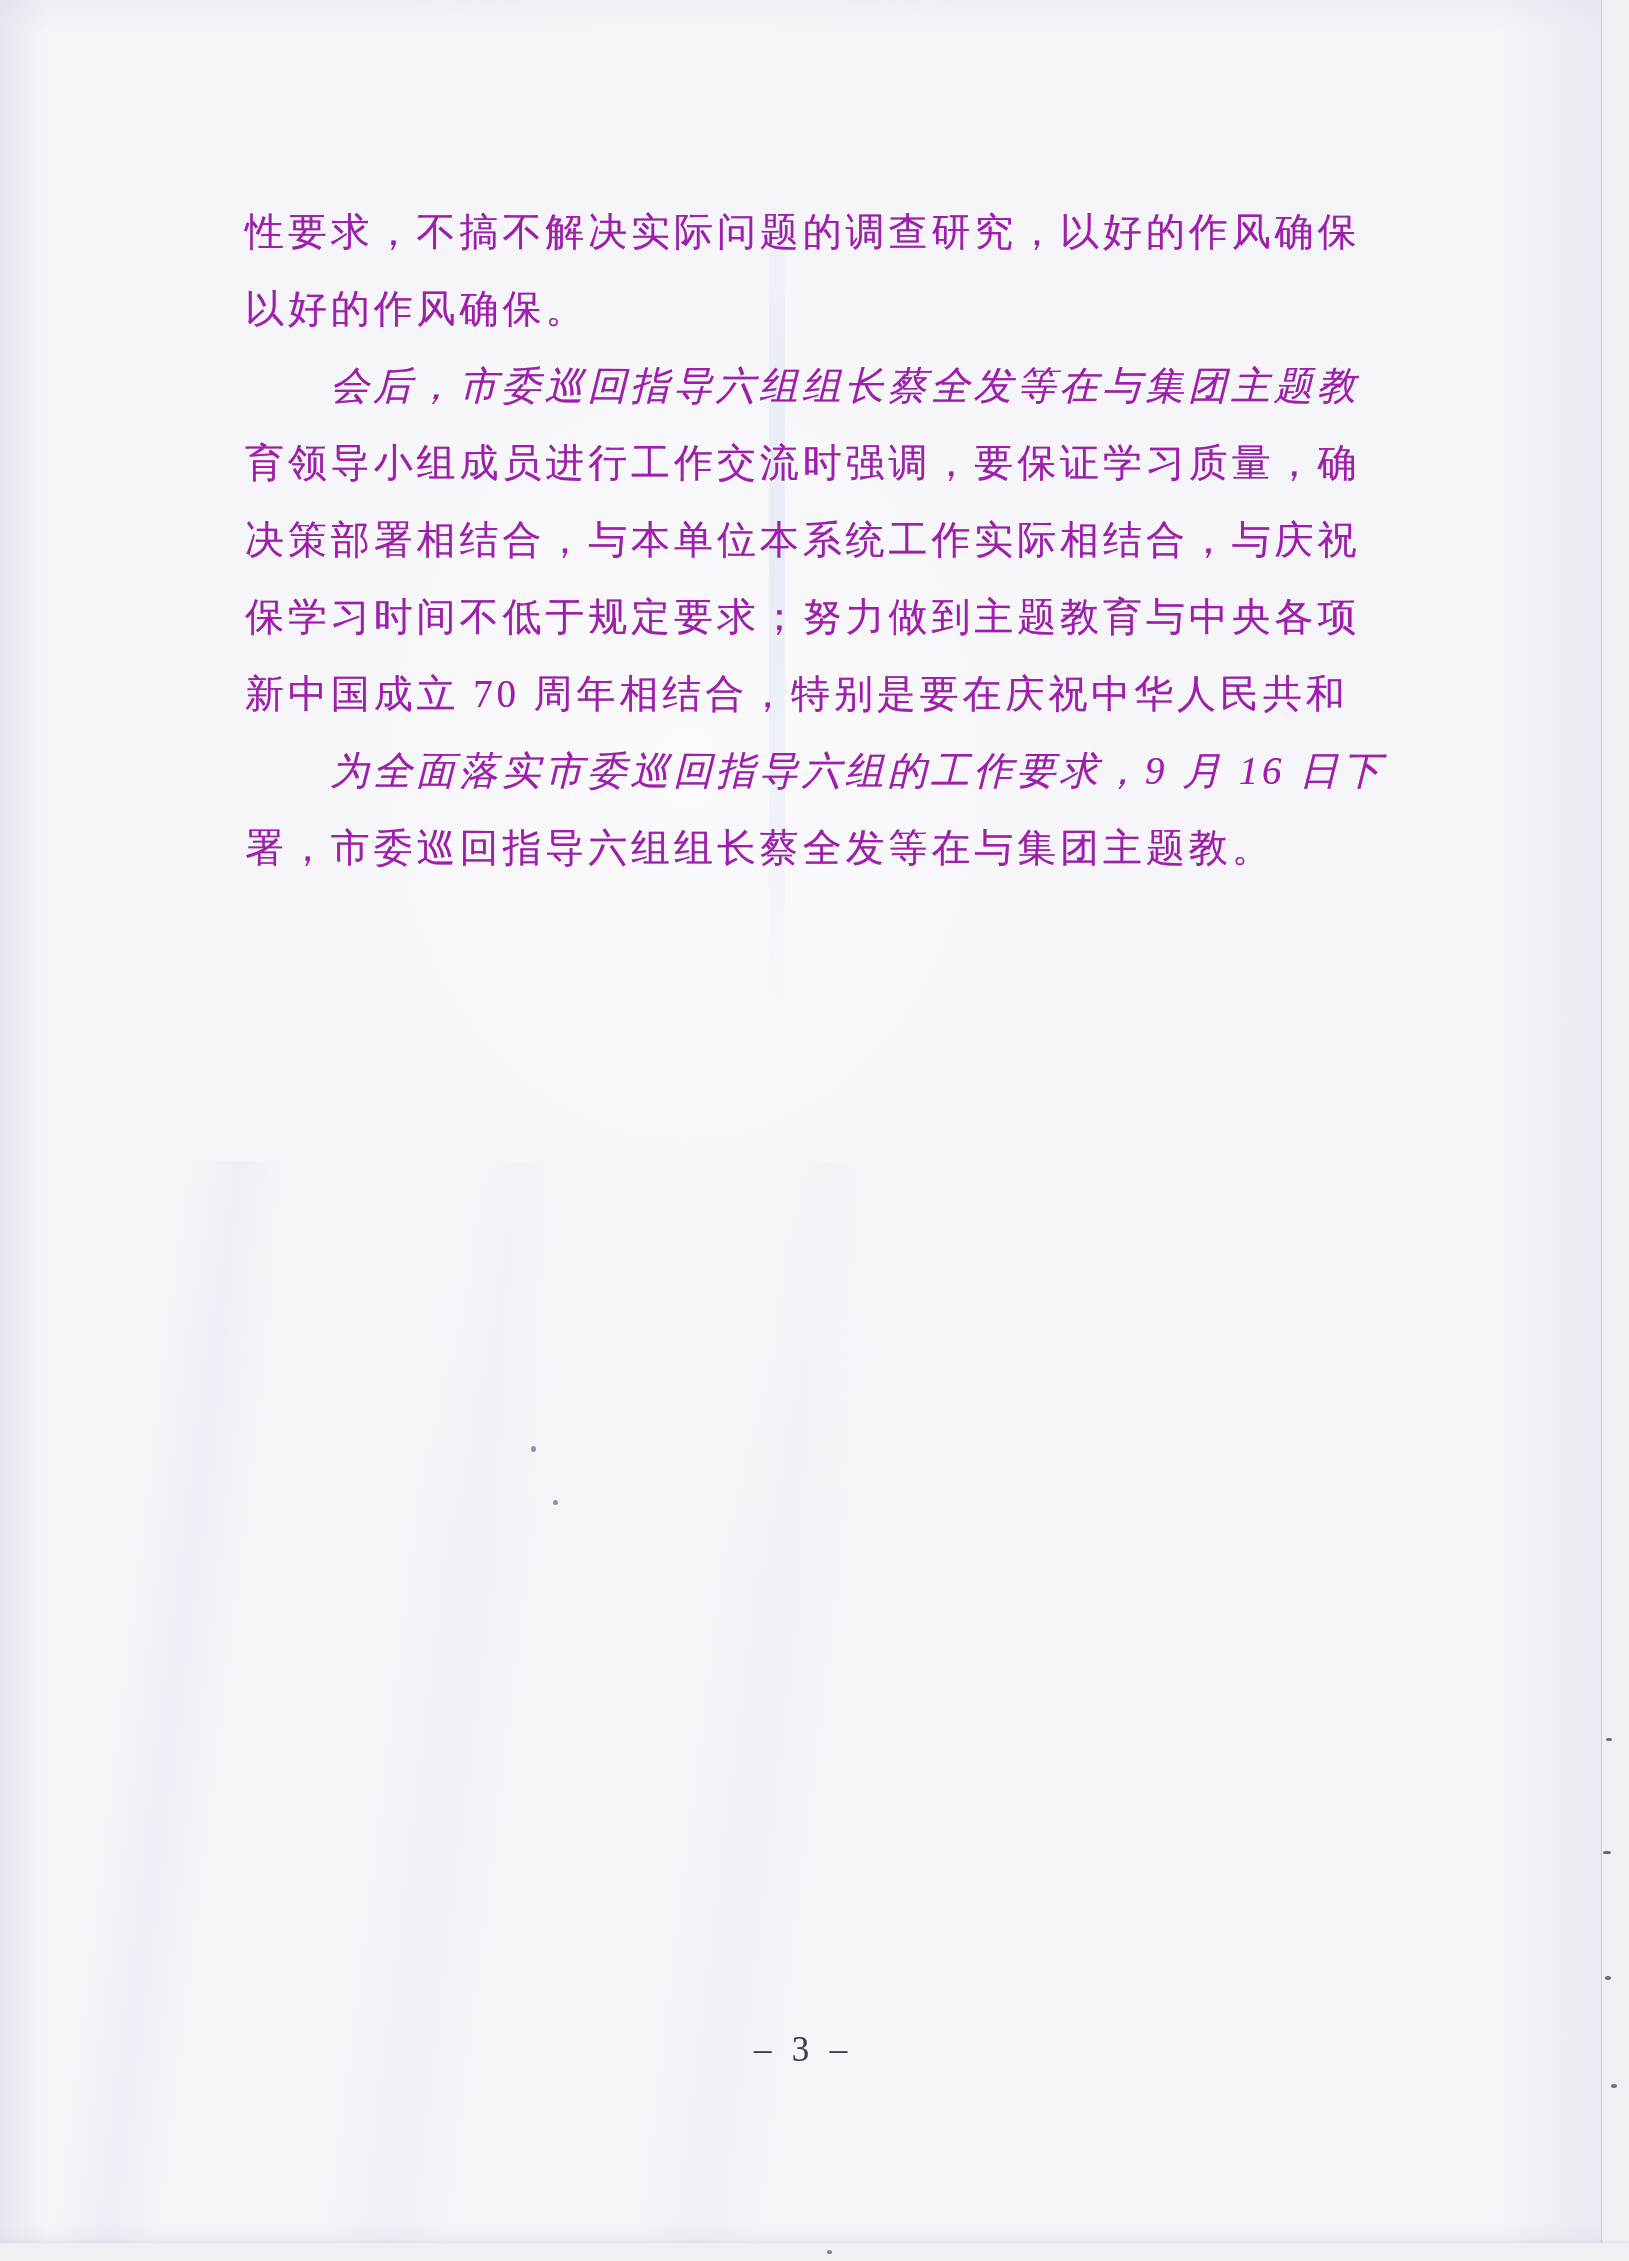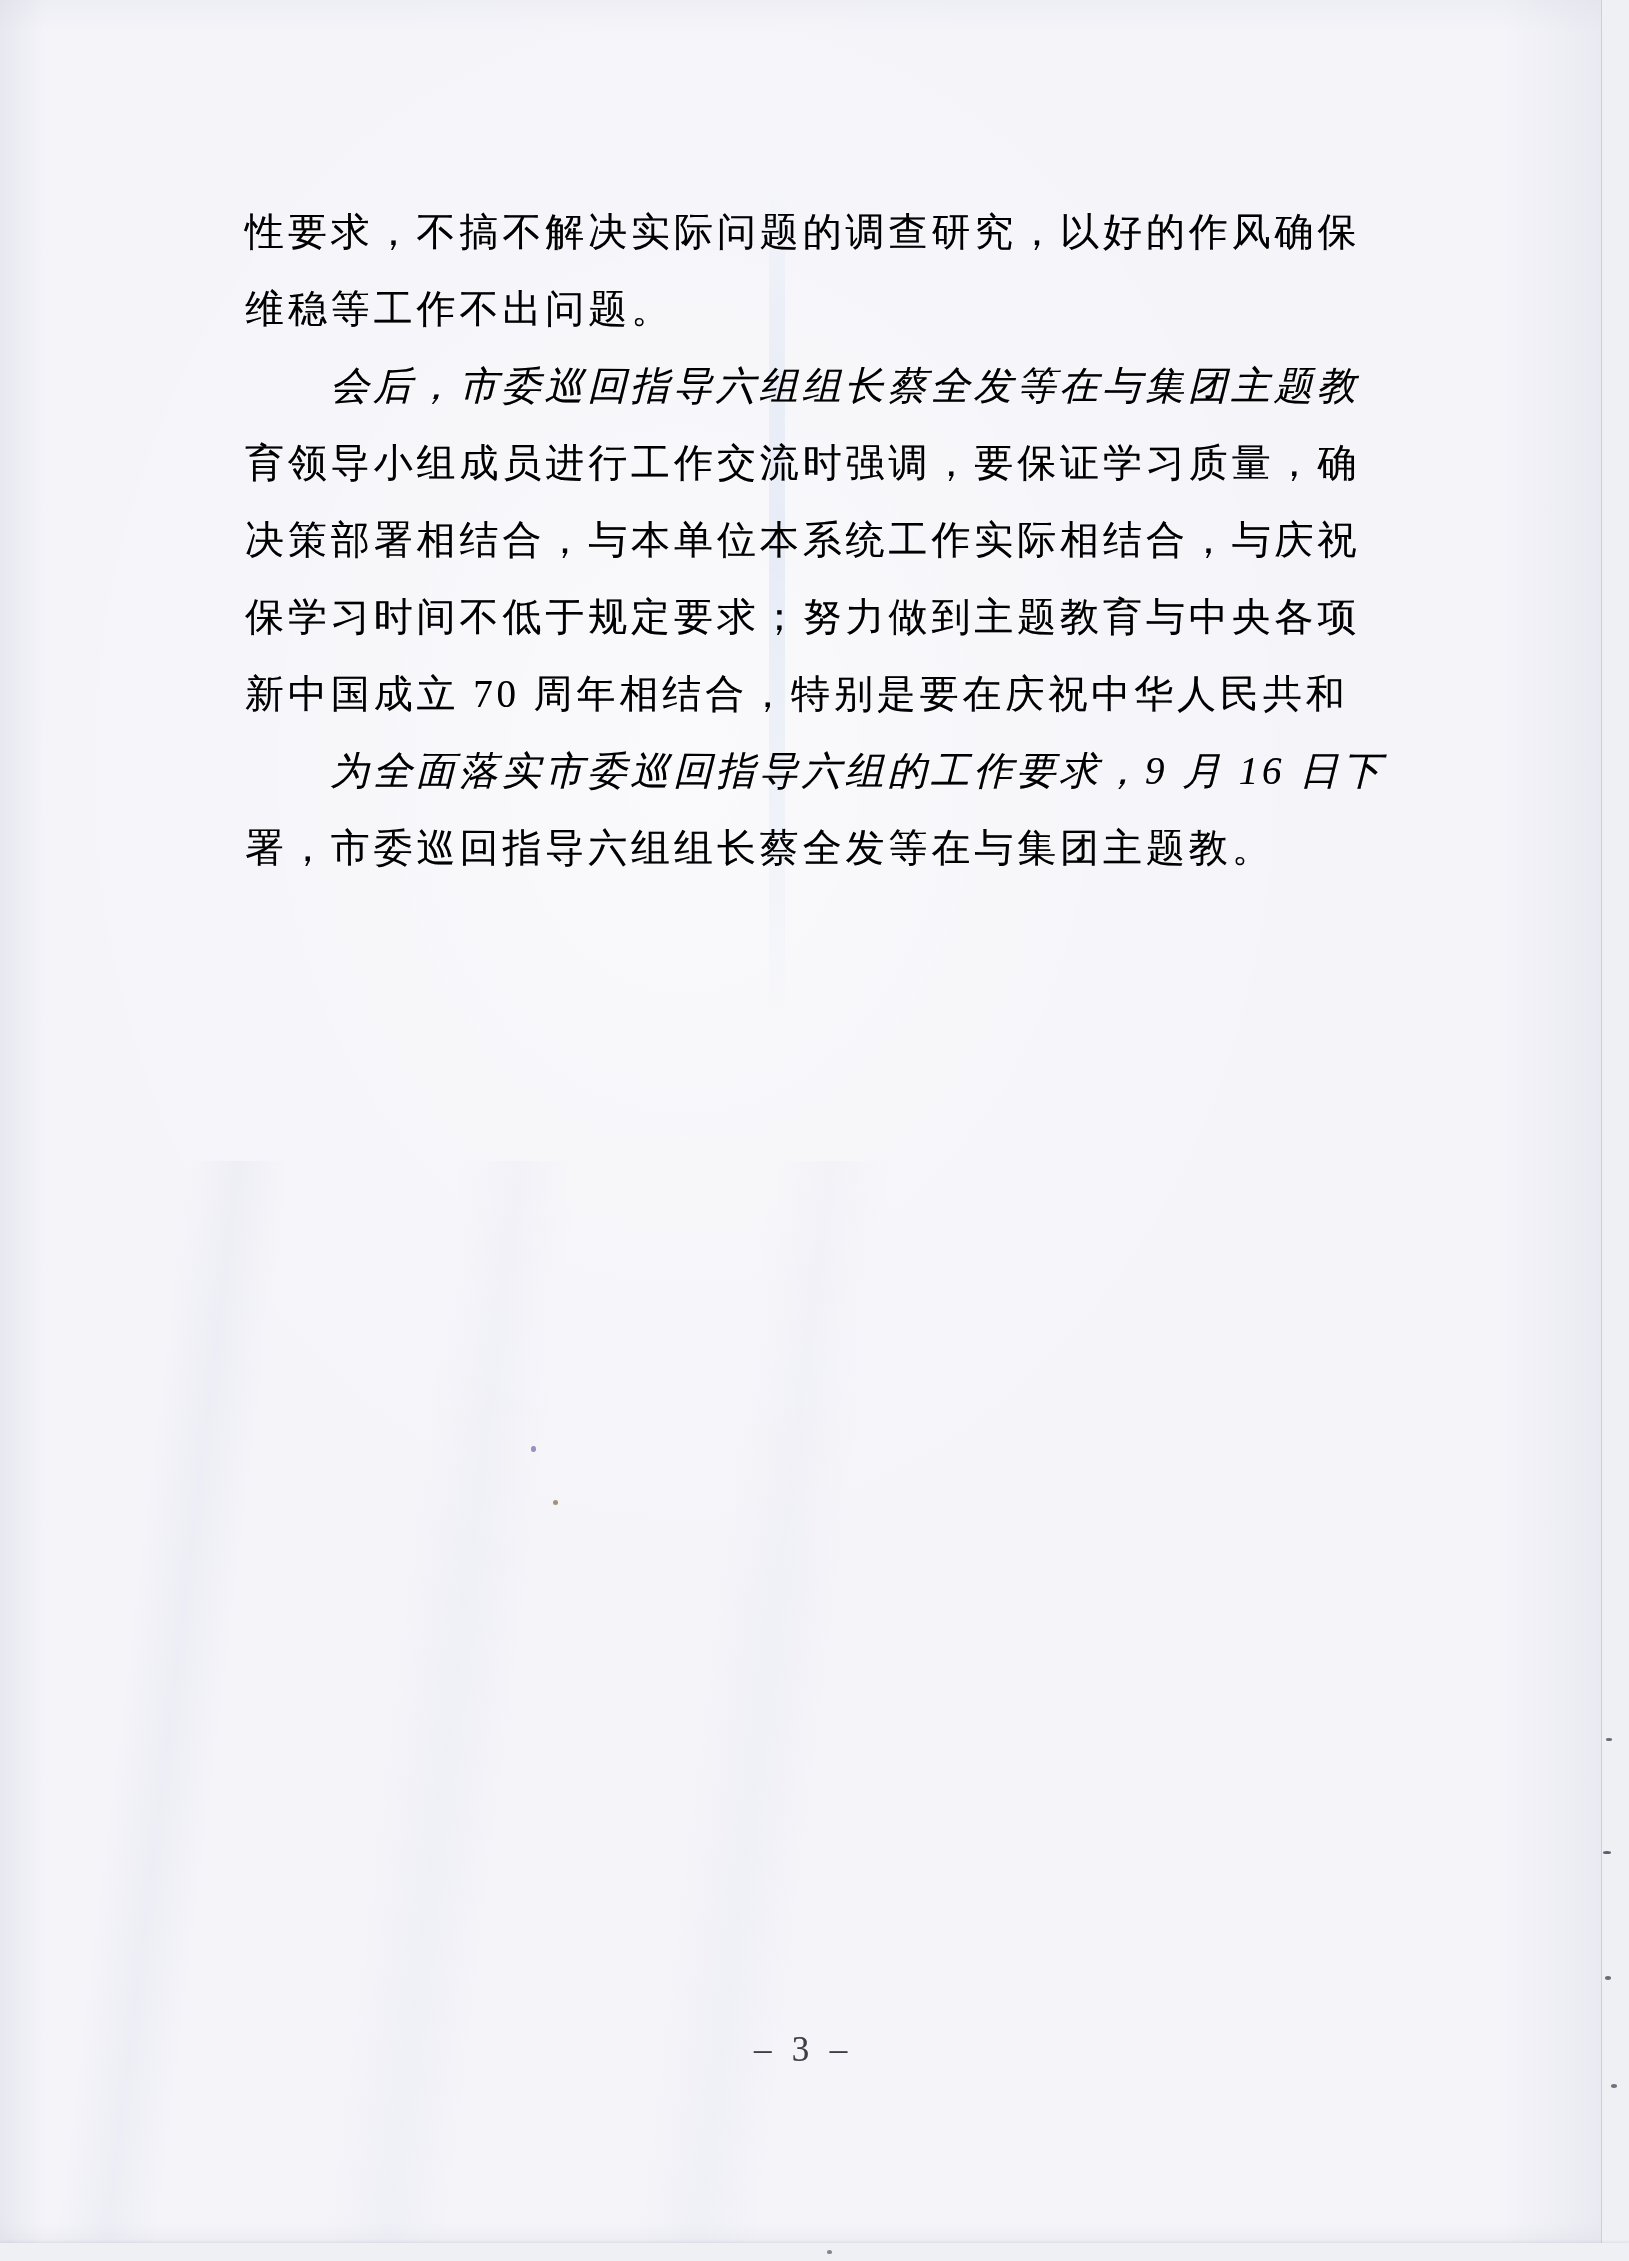--- a/index.html
+++ b/index.html
@@ -82,21 +82,21 @@
     position: absolute;
     left: 245px;
     top: 193px;
     width: 1161px;
   }
   .line {
     height: 77px;
     line-height: 77px;
     font-size: 39px;
     letter-spacing: 3.9px;
-    color: #000000;
+    color: #a21caf;
     white-space: nowrap;
     text-shadow: 0 0 0.6px rgba(55,55,68,0.45);
   }
   .line.indent {
     text-indent: 85px;
     font-style: italic;
   }
   .page-number {
     position: absolute;
     left: 0;
@@ -124,21 +124,21 @@
   <div class="speck" style="left:531px;  top:1446px; width:4.5px;  height:5.8px;  background:#9b8fc0;"></div>
   <div class="speck" style="left:553px;  top:1500px; width:5.2px;  height:5.2px;  background:#a39275;"></div>
   <div class="speck" style="left:1606px; top:1738px; width:6.4px; height:3.2px;  background:#6a6a78;"></div>
   <div class="speck" style="left:1603px; top:1851px; width:7.7px; height:3.2px;  background:#5f5f6e;"></div>
   <div class="speck" style="left:1605px; top:1976px; width:5.8px;  height:3.9px;  background:#6a6a78;"></div>
   <div class="speck" style="left:1611px; top:2084px; width:5.8px;  height:3.9px;  background:#70707e;"></div>
   <div class="speck" style="left:827px; top:2250px; width:5.2px;  height:3.9px;  background:#84848f;"></div>
 
   <div class="doc-body">
     <div class="line">性要求，不搞不解决实际问题的调查研究，以好的作风确保</div>
-    <div class="line">维稳等工作不出问题。</div>
+    <div class="line">以好的作风确保。</div>
     <div class="line indent">会后，市委巡回指导六组组长蔡全发等在与集团主题教</div>
     <div class="line">育领导小组成员进行工作交流时强调，要保证学习质量，确</div>
     <div class="line">决策部署相结合，与本单位本系统工作实际相结合，与庆祝</div>
     <div class="line">保学习时间不低于规定要求；努力做到主题教育与中央各项</div>
     <div class="line">新中国成立 70 周年相结合，特别是要在庆祝中华人民共和</div>
     <div class="line indent">为全面落实市委巡回指导六组的工作要求，9 月 16 日下</div>
     <div class="line">署，市委巡回指导六组组长蔡全发等在与集团主题教。</div>
   </div>
 
   <div class="page-number">– 3 –</div>

